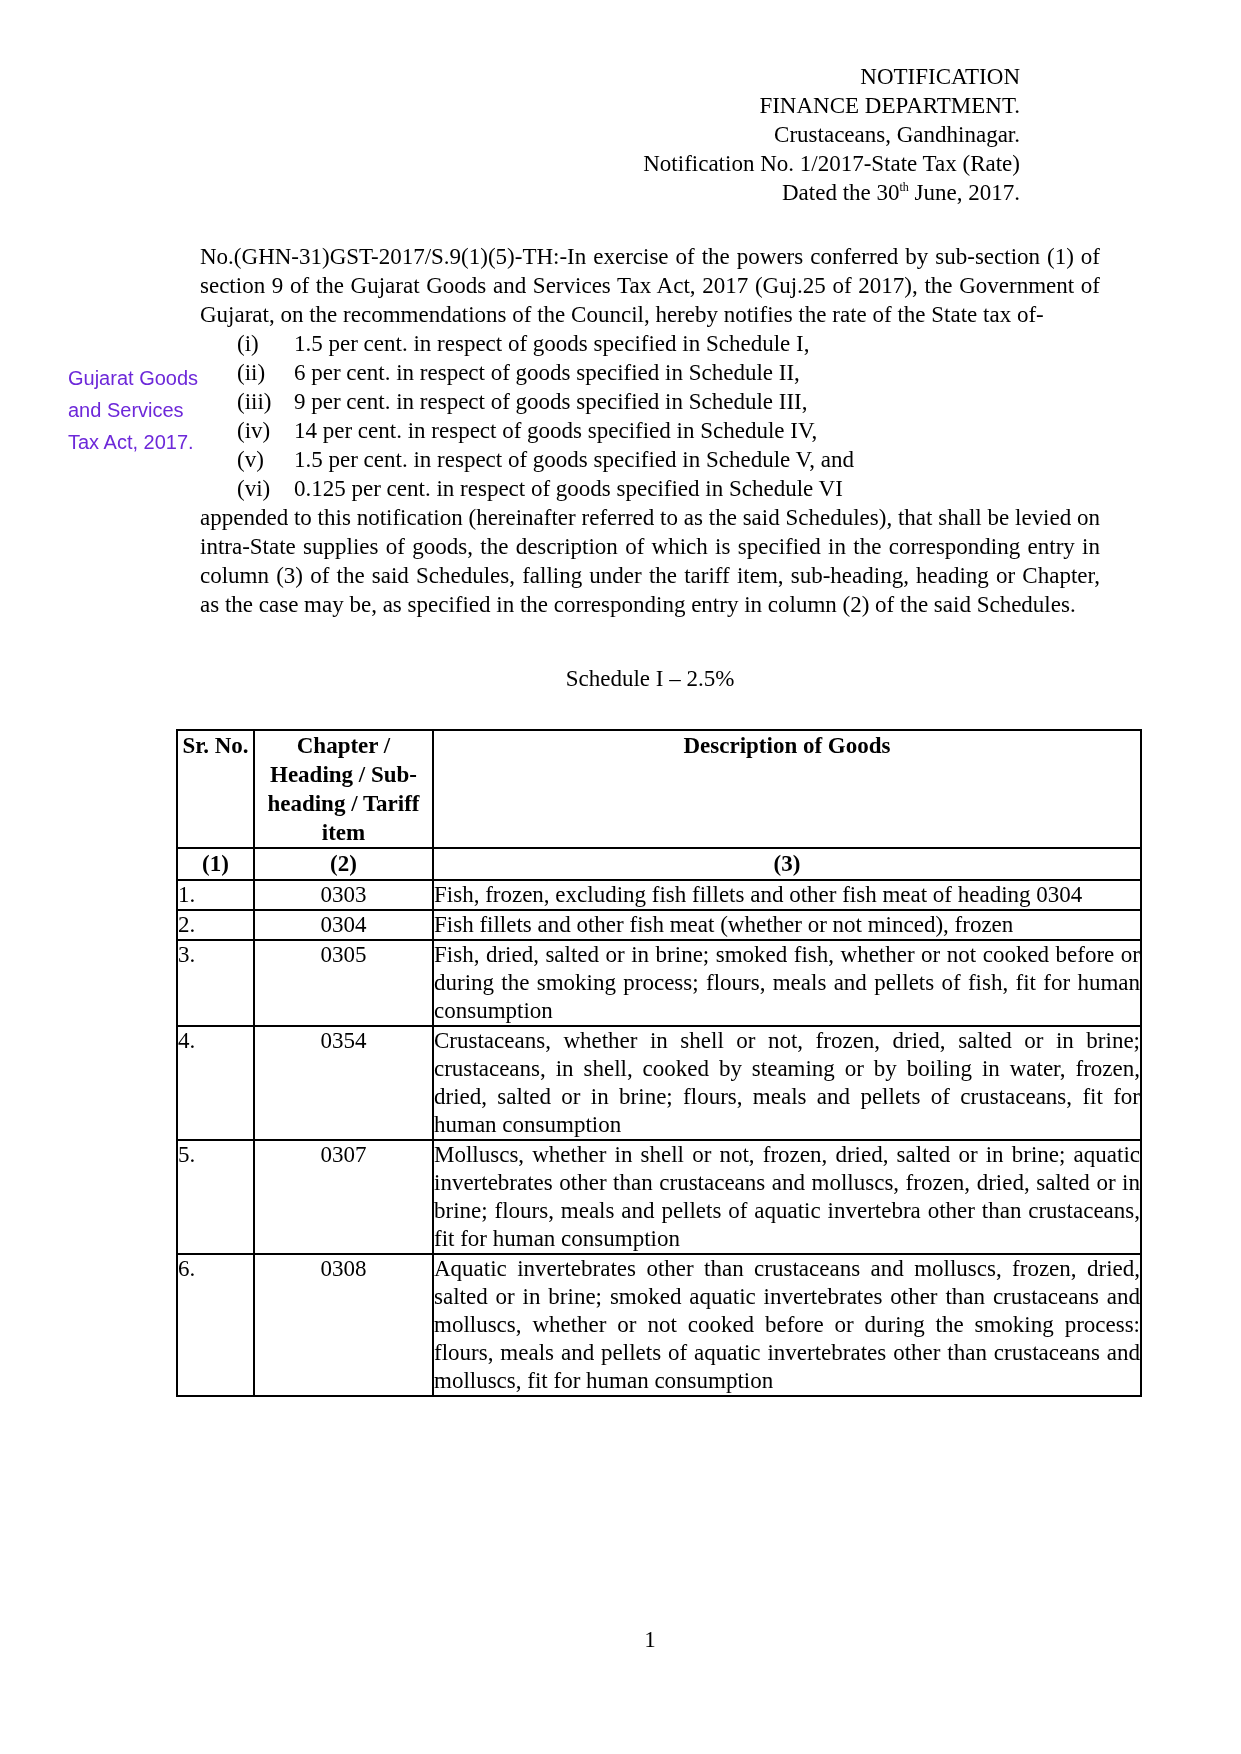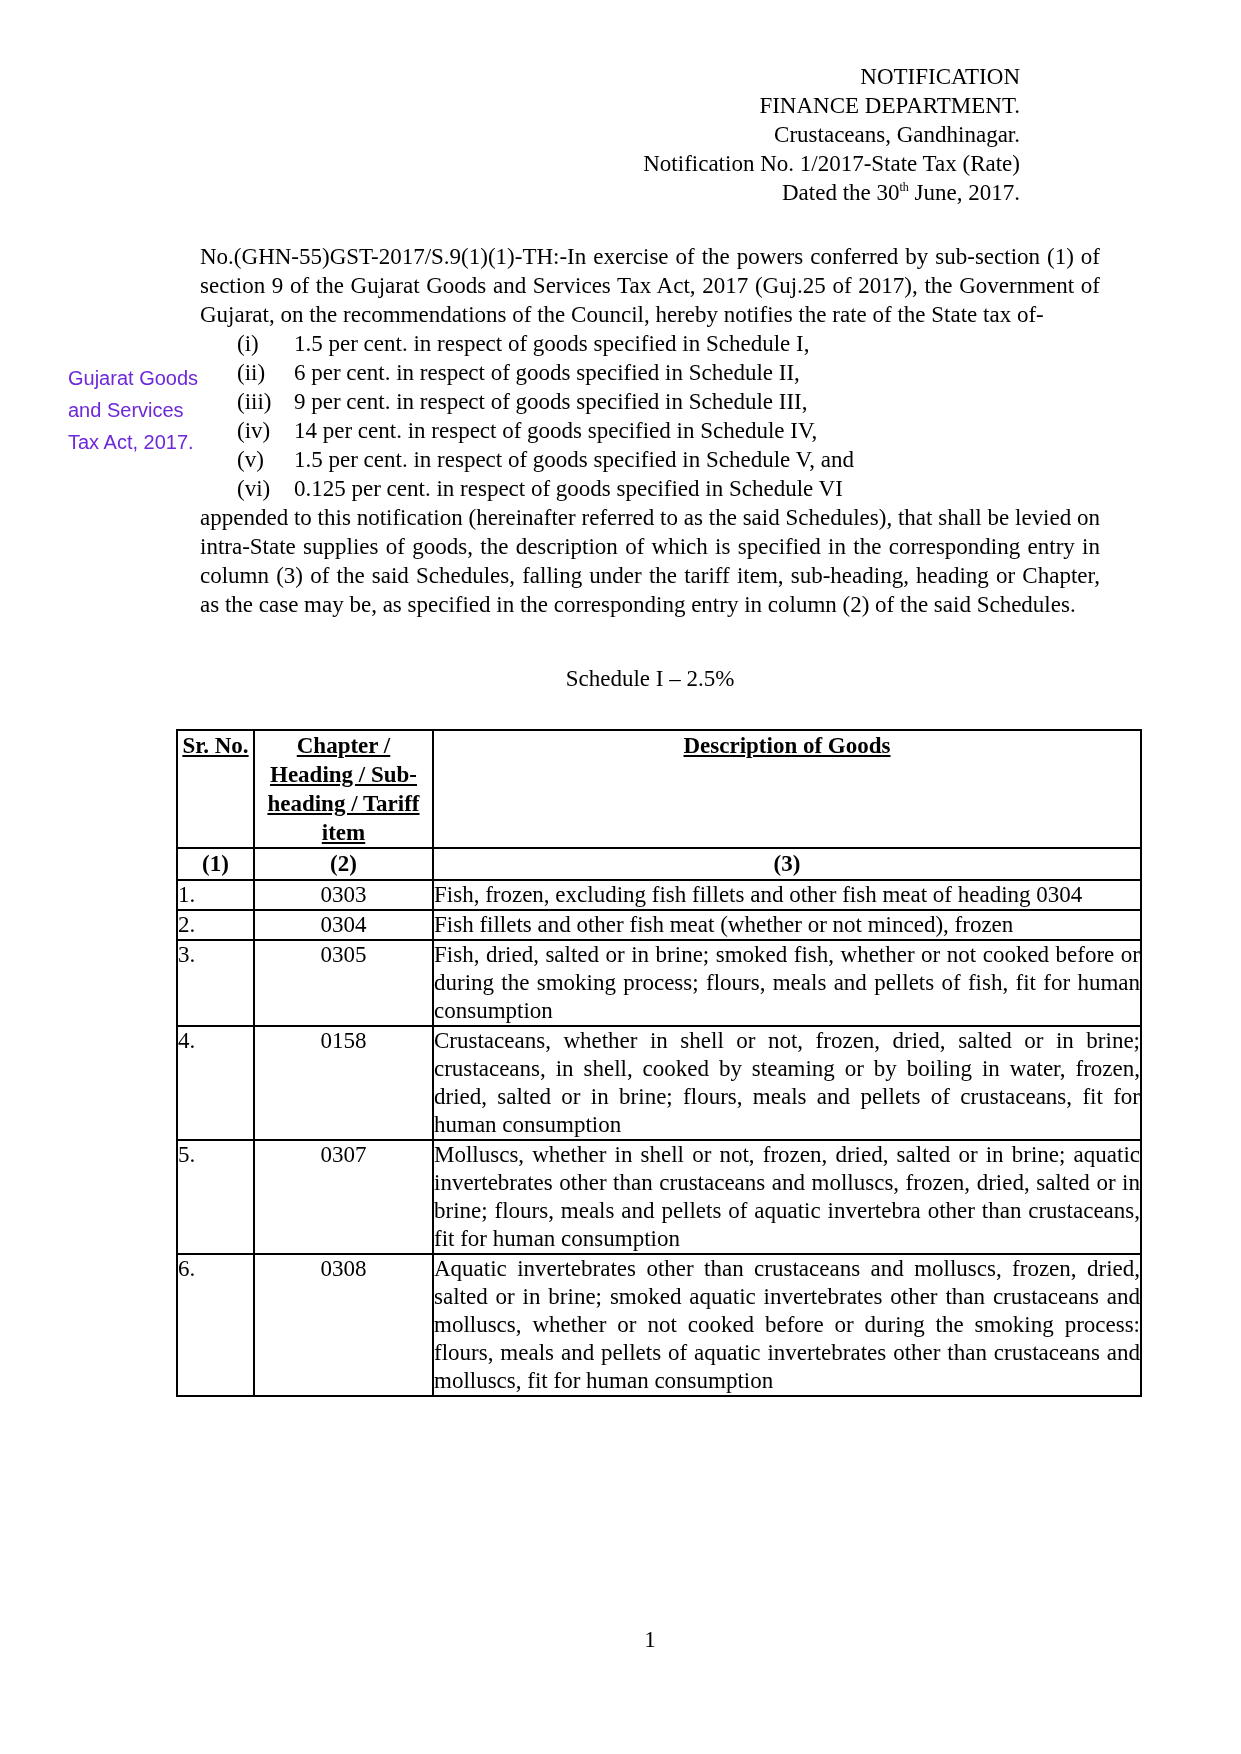--- a/index.html
+++ b/index.html
@@ -63,21 +63,20 @@
     border: 2px solid #000000;
     vertical-align: top;
     padding: 0;
   }
   th.hdr {
     font-weight: bold;
     text-align: center;
     line-height: 29px;
     padding: 3px 4px;
     vertical-align: top;
-    text-decoration: underline;
   }
   th.collabel {
     font-weight: bold;
     text-align: center;
     line-height: 30px;
     padding: 0 4px;
   }
   td.sr   { text-align: left;  padding: 1px 4px 1px 14px; line-height: 28px; }
   td.chap { text-align: center; padding: 1px 4px; line-height: 28px; }
   td.desc { text-align: justify; padding: 1px 9px; line-height: 28px; }
@@ -100,21 +99,21 @@
   <div class="header-block">
     <div>NOTIFICATION</div>
     <div>FINANCE DEPARTMENT.</div>
     <div>Crustaceans, Gandhinagar.</div>
     <div>Notification No. 1/2017-State Tax (Rate)</div>
     <div><span>Dated the 30</span><sup>th</sup><span> June, 2017.</span></div>
   </div>
 
   <div class="content">
 
-    <p class="intro">No.(GHN-55)GST-2017/S.9(1)(1)-TH:-In exercise of the powers conferred by sub-section (1) of section 9 of the Gujarat Goods and Services Tax Act, 2017 (Guj.25 of 2017), the Government of Gujarat, on the recommendations of the Council, hereby notifies the rate of the State tax of-</p>
+    <p class="intro">No.(GHN-31)GST-2017/S.9(1)(5)-TH:-In exercise of the powers conferred by sub-section (1) of section 9 of the Gujarat Goods and Services Tax Act, 2017 (Guj.25 of 2017), the Government of Gujarat, on the recommendations of the Council, hereby notifies the rate of the State tax of-</p>
 
     <div class="rates">
       <div class="rate-item">
         <span class="rate-marker">(i)</span>
         <span class="rate-text">1.5 per cent. in respect of goods specified in Schedule I,</span>
       </div>
       <div class="rate-item">
         <span class="rate-marker">(ii)</span>
         <span class="rate-text">6 per cent. in respect of goods specified in Schedule II,</span>
       </div>
@@ -169,21 +168,21 @@
           <td class="chap">0304</td>
           <td class="desc">Fish fillets and other fish meat (whether or not minced), frozen</td>
         </tr>
         <tr>
           <td class="sr">3.</td>
           <td class="chap">0305</td>
           <td class="desc">Fish, dried, salted or in brine; smoked fish, whether or not cooked before or during the smoking process; flours, meals and pellets of fish, fit for human consumption</td>
         </tr>
         <tr>
           <td class="sr">4.</td>
-          <td class="chap">0158</td>
+          <td class="chap">0354</td>
           <td class="desc">Crustaceans, whether in shell or not, frozen, dried, salted or in brine; crustaceans, in shell, cooked by steaming or by boiling in water, frozen, dried, salted or in brine; flours, meals and pellets of crustaceans, fit for human consumption</td>
         </tr>
         <tr>
           <td class="sr">5.</td>
           <td class="chap">0307</td>
           <td class="desc">Molluscs, whether in shell or not, frozen, dried, salted or in brine; aquatic invertebrates other than crustaceans and molluscs, frozen, dried, salted or in brine; flours, meals and pellets of aquatic invertebra other than crustaceans, fit for human consumption</td>
         </tr>
         <tr>
           <td class="sr">6.</td>
           <td class="chap">0308</td>

